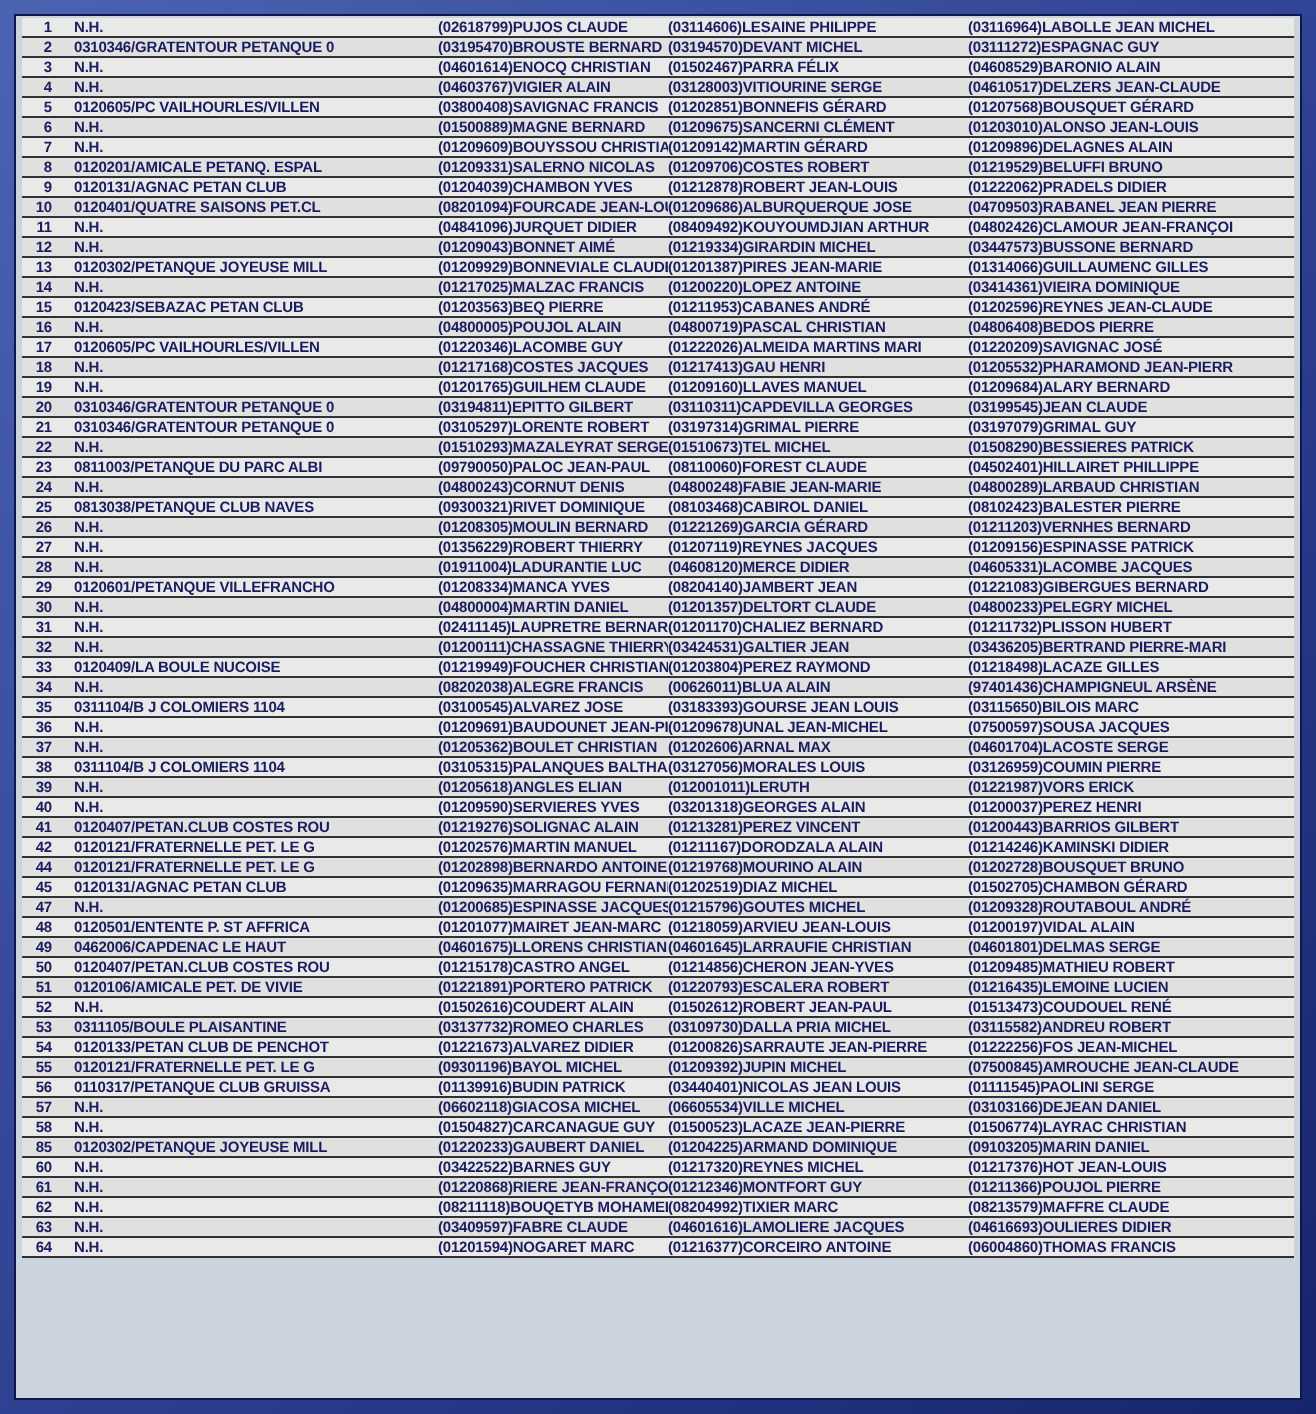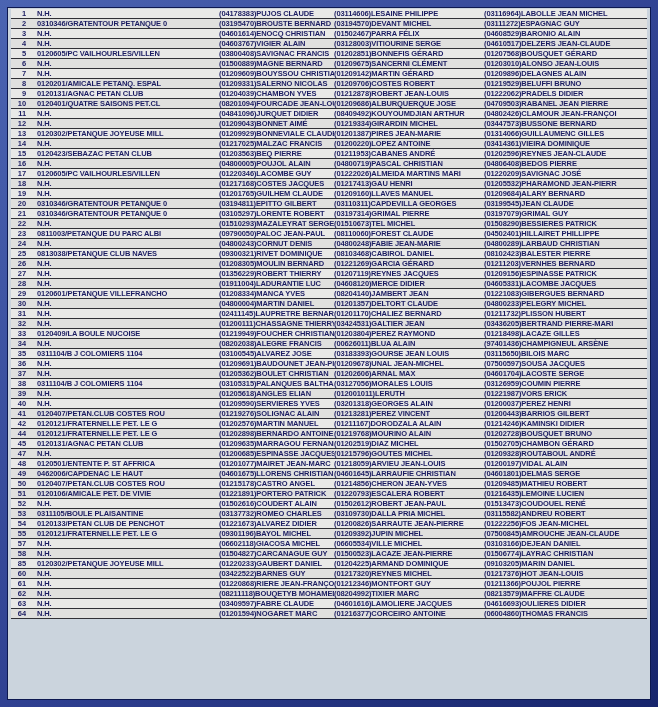--- a/index.html
+++ b/index.html
@@ -34,21 +34,21 @@
 </head>
 <body>
 
 <div class="frame">
   <div class="panel">
     <div id="team-table">
         <div class="section">
           <div class="row">
             <span class="cell num">1</span>
             <span class="cell club">N.H.</span>
-            <span class="cell p1">(04178383)PUJOS CLAUDE</span>
+            <span class="cell p1">(02618799)PUJOS CLAUDE</span>
             <span class="cell p2">(03114606)LESAINE PHILIPPE</span>
             <span class="cell p3">(03116964)LABOLLE JEAN MICHEL</span>
           </div>
           <div class="row">
             <span class="cell num">2</span>
             <span class="cell club">0310346/GRATENTOUR PETANQUE 0</span>
             <span class="cell p1">(03195470)BROUSTE BERNARD</span>
             <span class="cell p2">(03194570)DEVANT MICHEL</span>
             <span class="cell p3">(03111272)ESPAGNAC GUY</span>
           </div>
@@ -403,20 +403,27 @@
             <span class="cell p1">(01221673)ALVAREZ DIDIER</span>
             <span class="cell p2">(01200826)SARRAUTE JEAN-PIERRE</span>
             <span class="cell p3">(01222256)FOS JEAN-MICHEL</span>
           </div>
           <div class="row">
             <span class="cell num">55</span>
             <span class="cell club">0120121/FRATERNELLE PET. LE G</span>
             <span class="cell p1">(09301196)BAYOL MICHEL</span>
             <span class="cell p2">(01209392)JUPIN MICHEL</span>
             <span class="cell p3">(07500845)AMROUCHE JEAN-CLAUDE</span>
+          </div>
+          <div class="row">
+            <span class="cell num">56</span>
+            <span class="cell club">0110317/PETANQUE CLUB GRUISSA</span>
+            <span class="cell p1">(01139916)BUDIN PATRICK</span>
+            <span class="cell p2">(03440401)NICOLAS JEAN LOUIS</span>
+            <span class="cell p3">(01111545)PAOLINI SERGE</span>
           </div>
           <div class="row">
             <span class="cell num">57</span>
             <span class="cell club">N.H.</span>
             <span class="cell p1">(06602118)GIACOSA MICHEL</span>
             <span class="cell p2">(06605534)VILLE MICHEL</span>
             <span class="cell p3">(03103166)DEJEAN DANIEL</span>
           </div>
           <div class="row">
             <span class="cell num">58</span>

